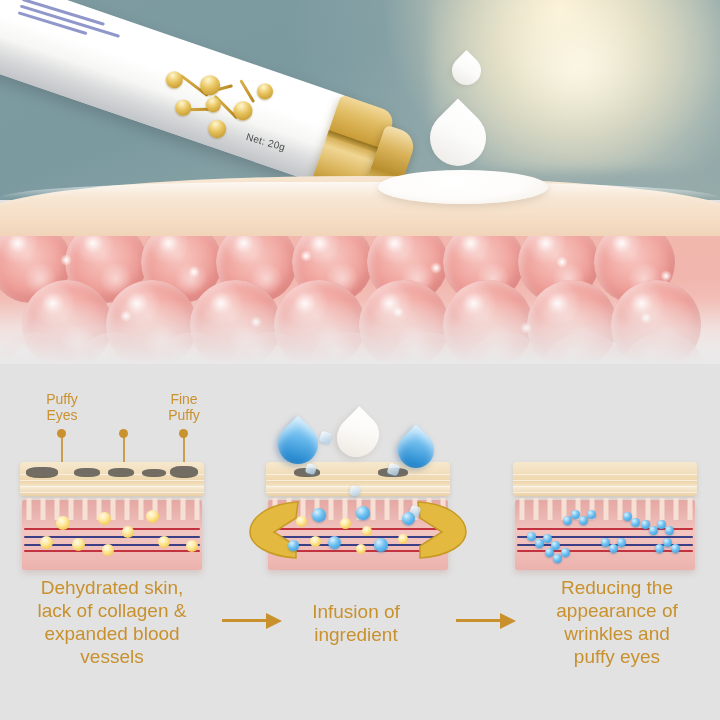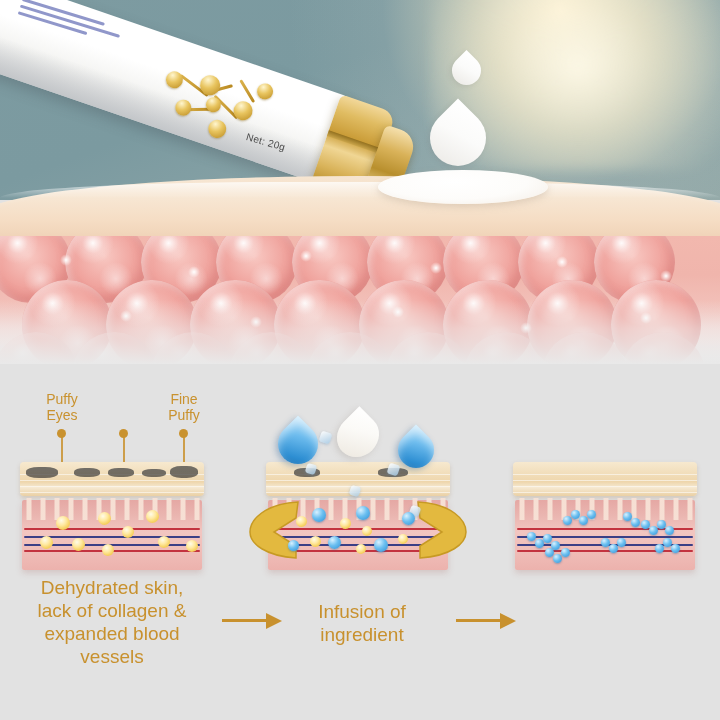--- a/index.html
+++ b/index.html
@@ -342,21 +342,25 @@
 
   <div class="caps">
     <div class="cap" style="left:14px;top:2px;width:196px">Dehydrated skin,
 lack of collagen &amp;
 expanded blood
 vessels</div>
     <div class="arrow" style="left:222px;top:36px;width:62px">
       <div class="shaft"></div>
         <div class="head"></div>
     </div>
-    <div class="cap" style="left:288px;top:26px;width:148px">Infusion of
+    <div class="cap" style="left:282px;top:26px;width:148px">Infusion of
 ingredient</div>
     <div class="arrow" style="left:456px;top:36px;width:62px">
       <div class="shaft"></div>
         <div class="head"></div>
     </div>
+    <div class="cap" style="left:524px;top:2px;width:186px">Reducing the
+appearance of
+wrinkles and
+puffy eyes</div>
   </div>
 
 </div>
 
 </body></html>

